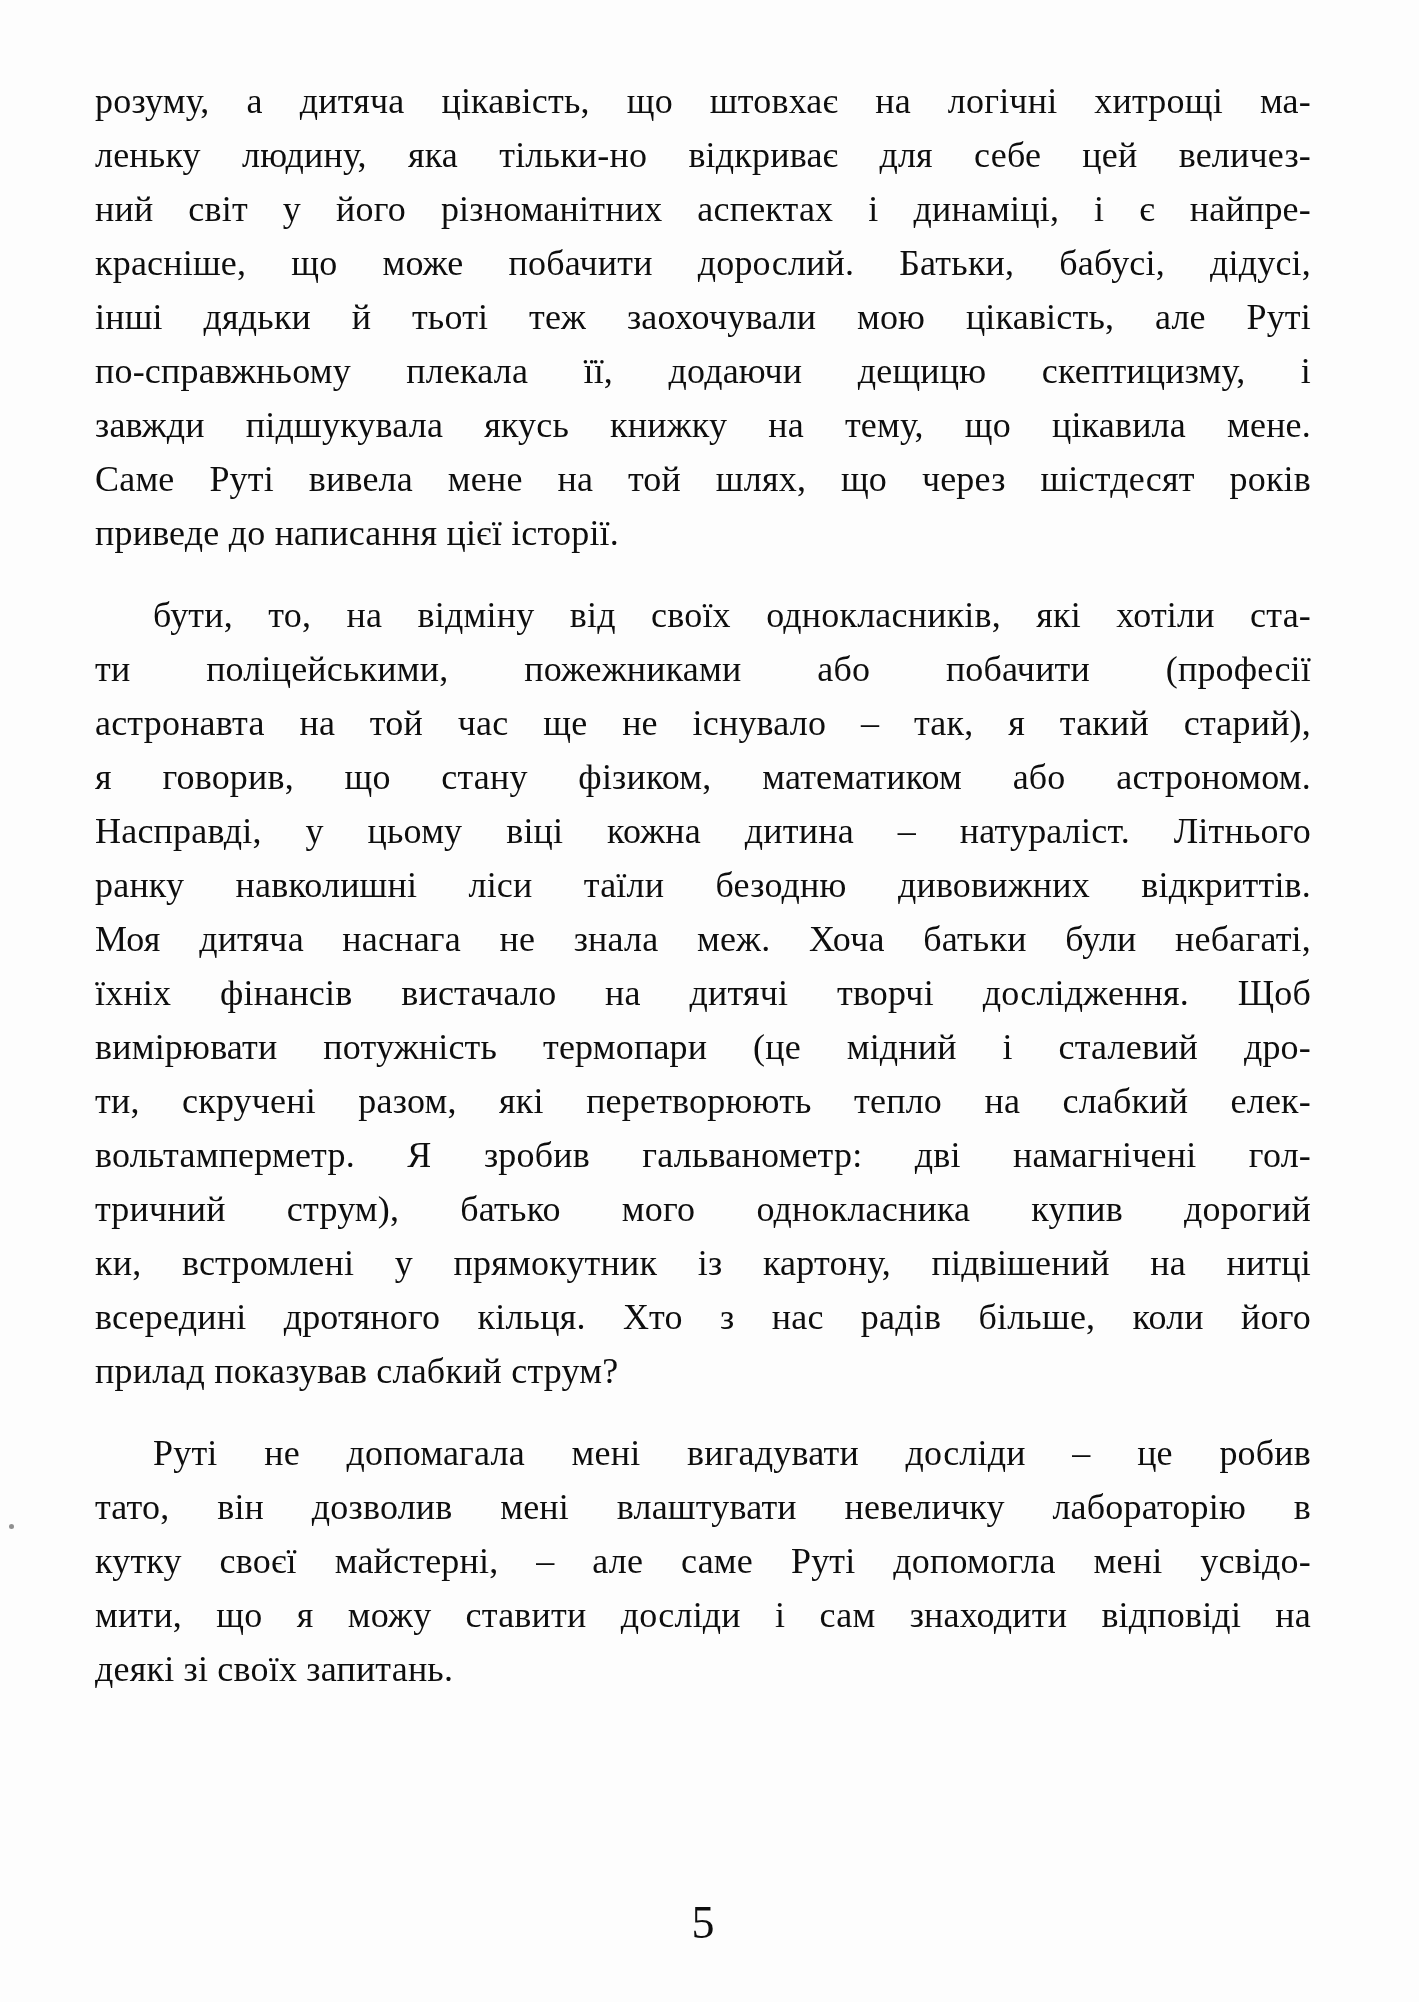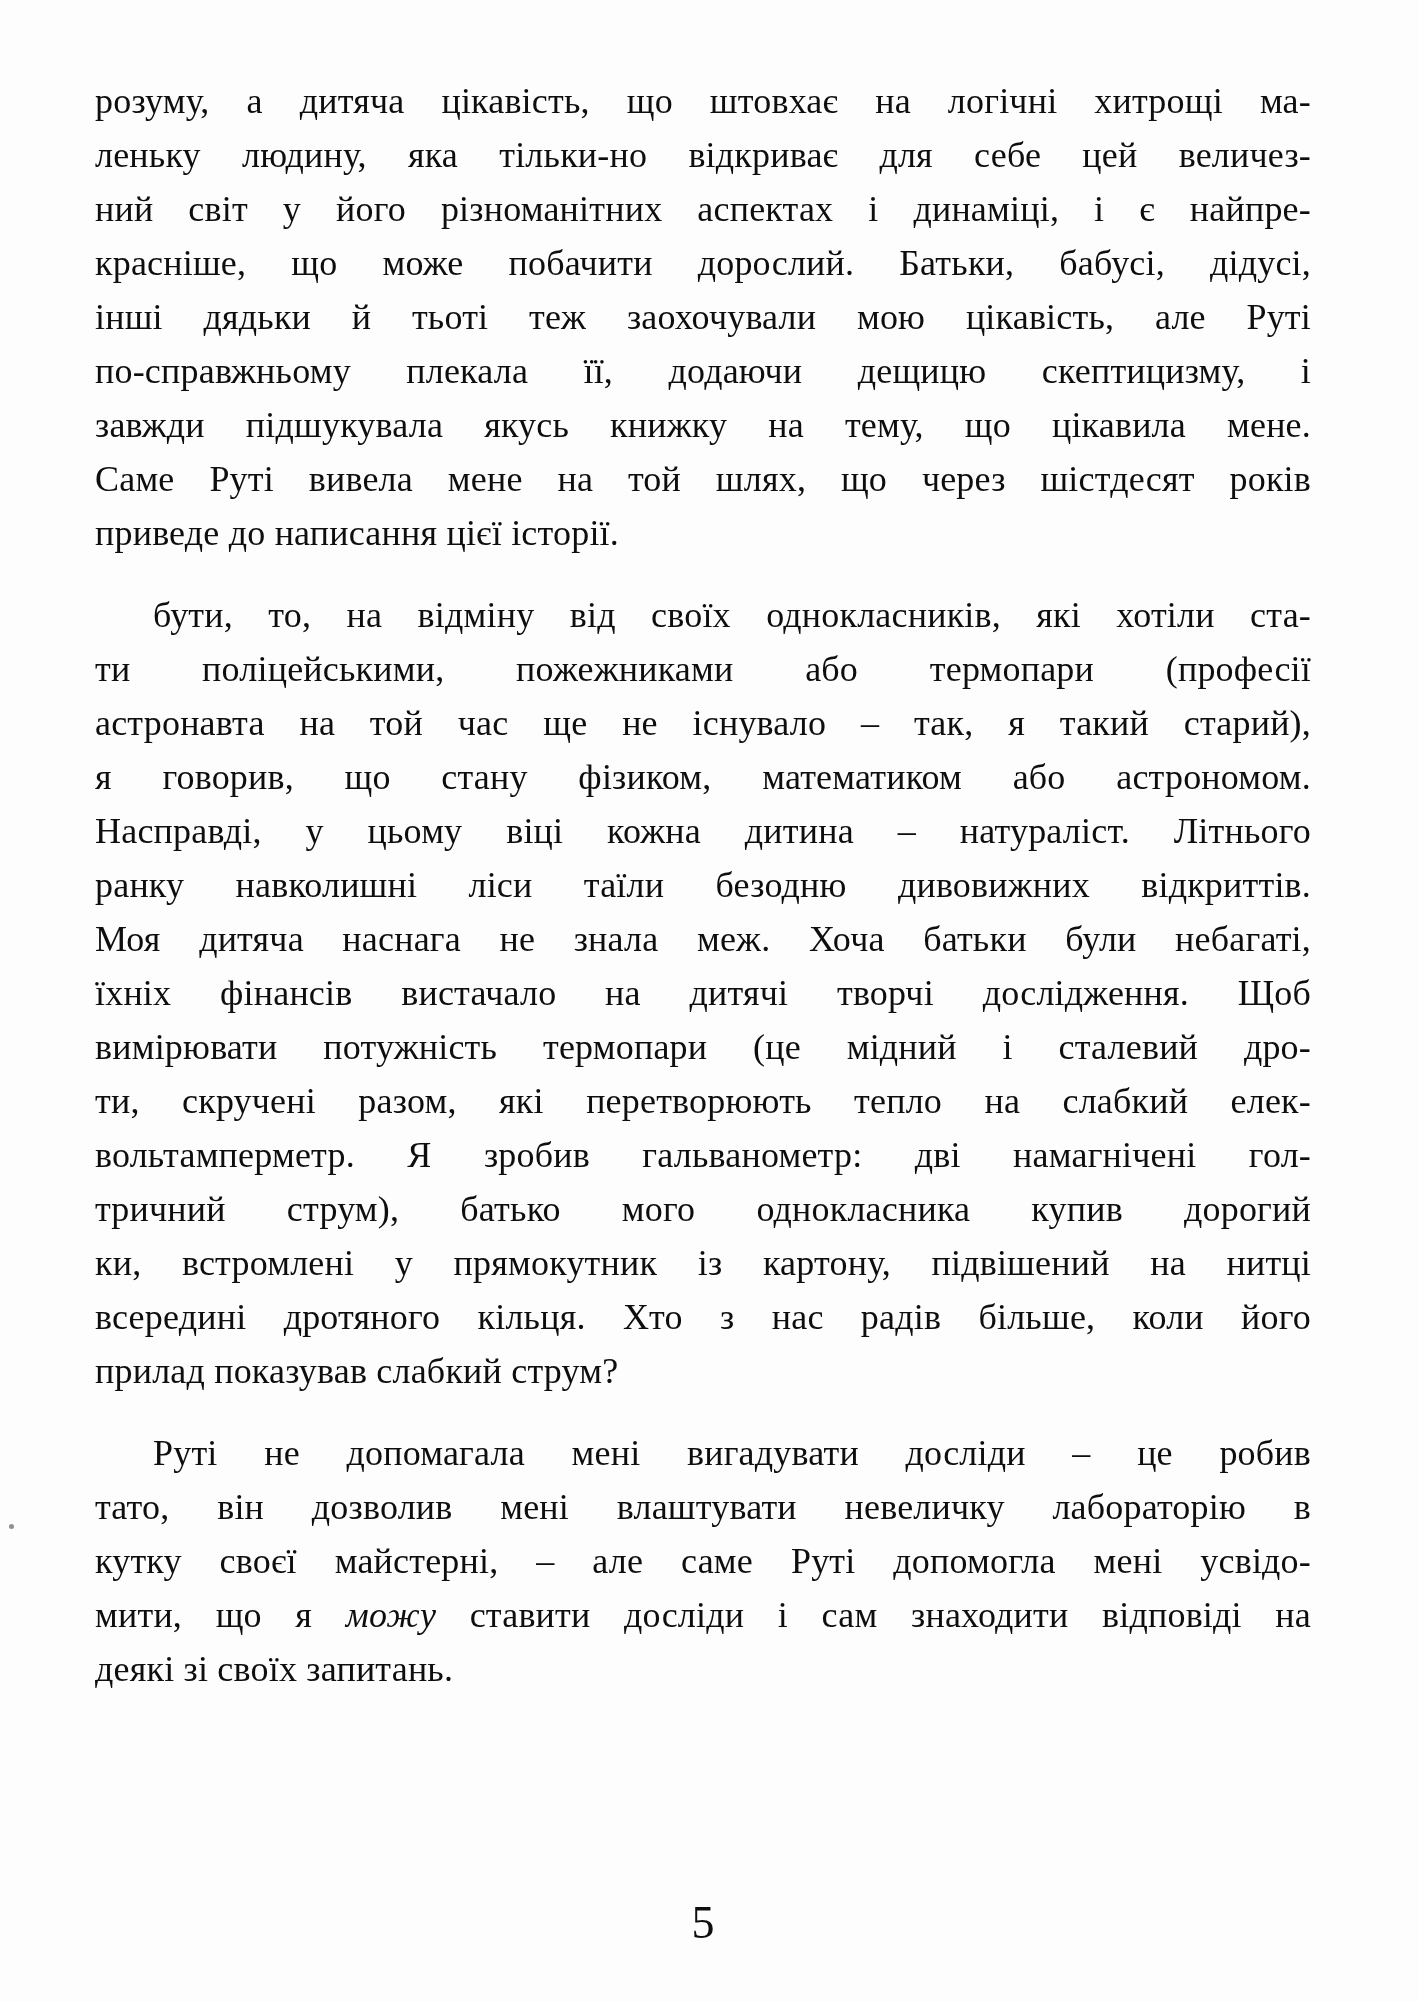--- a/index.html
+++ b/index.html
@@ -34,21 +34,21 @@
   .paragraph.indent .line:first-child { text-indent: 58px; }
   .line {
     text-align: justify;
     text-align-last: justify;
     -moz-text-align-last: justify;
   }
   .line.last {
     text-align-last: left;
     -moz-text-align-last: left;
   }
-  .italic-word { font-style: italic; }
+  .italic-word { }
   .page-number {
     position: absolute;
     left: 95px;
     top: 1896px;
     width: 1216px;
     text-align: center;
     font-size: 46px;
     line-height: 54px;
   }
   .speck {
@@ -72,21 +72,21 @@
         <div class="line">ний світ у його різноманітних аспектах і динаміці, і є найпре-</div>
         <div class="line">красніше, що може побачити дорослий. Батьки, бабусі, дідусі,</div>
         <div class="line">інші дядьки й тьоті теж заохочували мою цікавість, але Руті</div>
         <div class="line">по-справжньому плекала її, додаючи дещицю скептицизму, і</div>
         <div class="line">завжди підшукувала якусь книжку на тему, що цікавила мене.</div>
         <div class="line">Саме Руті вивела мене на той шлях, що через шістдесят років</div>
         <div class="line last">приведе до написання цієї історії.</div>
       </div>
       <div class="paragraph indent">
         <div class="line">бути, то, на відміну від своїх однокласників, які хотіли ста-</div>
-        <div class="line">ти поліцейськими, пожежниками або термопари (професії</div>
+        <div class="line">ти поліцейськими, пожежниками або побачити (професії</div>
         <div class="line">астронавта на той час ще не існувало – так, я такий старий),</div>
         <div class="line">я говорив, що стану фізиком, математиком або астрономом.</div>
         <div class="line">Насправді, у цьому віці кожна дитина – натураліст. Літнього</div>
         <div class="line">ранку навколишні ліси таїли безодню дивовижних відкриттів.</div>
         <div class="line">Моя дитяча наснага не знала меж. Хоча батьки були небагаті,</div>
         <div class="line">їхніх фінансів вистачало на дитячі творчі дослідження. Щоб</div>
         <div class="line">вимірювати потужність термопари (це мідний і сталевий дро-</div>
         <div class="line">ти, скручені разом, які перетворюють тепло на слабкий елек-</div>
         <div class="line">вольтамперметр. Я зробив гальванометр: дві намагнічені гол-</div>
         <div class="line">тричний струм), батько мого однокласника купив дорогий</div>

